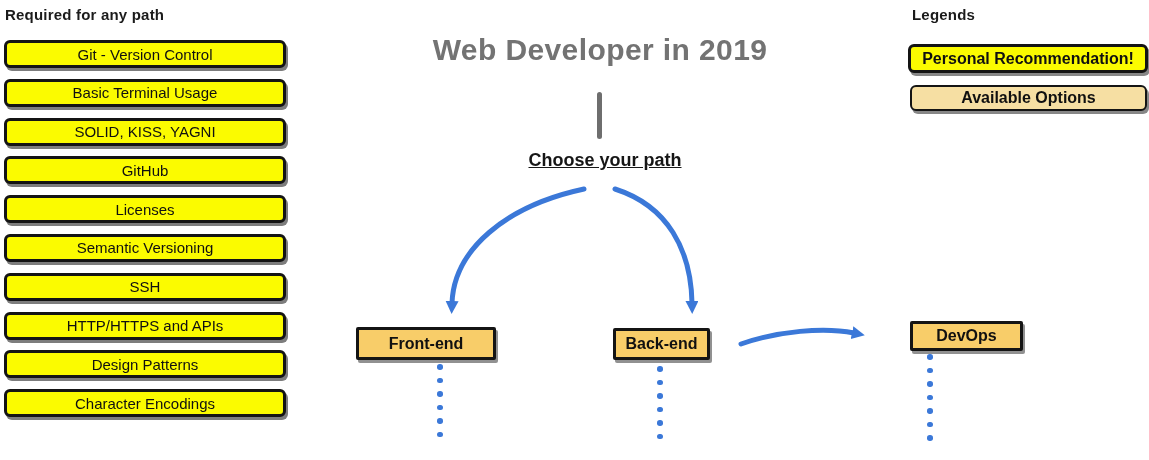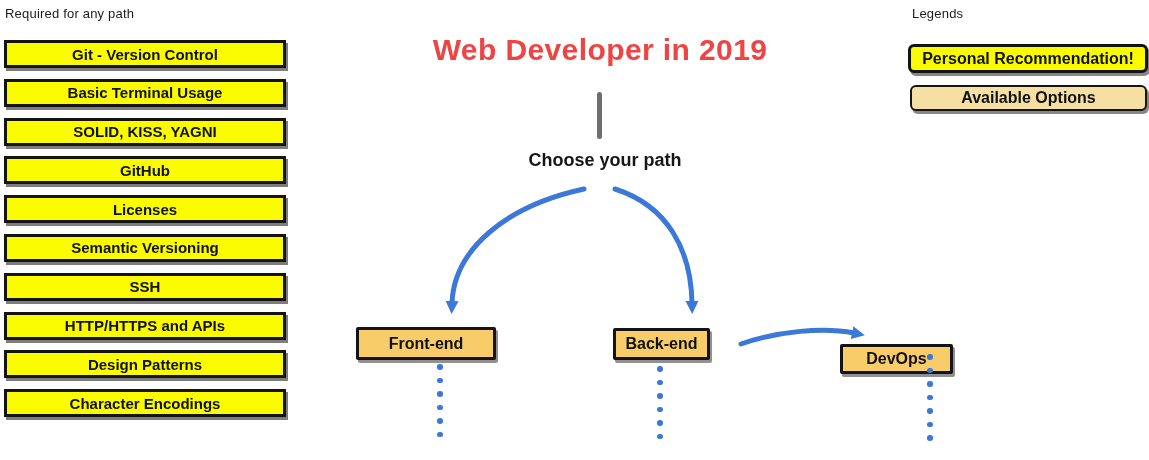--- a/index.html
+++ b/index.html
@@ -1,59 +1,59 @@
 <!DOCTYPE html>
 <html style="--yellow: #FBFB00; --tan: #F8CD69; --tan_light: #F6DFA3; --blue: #3B78D8; --gray_line: #6E6E6E; --border: #141414;"><head>
 <meta charset="utf-8">
 <style>
   html,body{margin:0;padding:0;background:#ffffff;}
   #canvas{
     position:relative;width:1149px;height:460px;background:#ffffff;overflow:hidden;
     font-family:"Liberation Sans", sans-serif;color:#111;
   }
   .sec-header{
-    position:absolute;font-size:13px;font-weight:normal;color:#1b1b1b;letter-spacing:.2px;
+    position:absolute;font-size:15px;font-weight:bold;color:#1b1b1b;letter-spacing:.2px;
   }
   
   #required-header{left:5px;top:6px;}
   #required-list{
     position:absolute;left:4px;top:40px;width:282px;
     display:flex;flex-direction:column;gap:10.8px;
   }
   .req-box{
     box-sizing:border-box;height:28px;width:100%;
-    background:var(--yellow);border:3px solid var(--border);border-radius:0;
+    background:var(--yellow);border:3px solid var(--border);border-radius:6px;
     display:flex;align-items:center;justify-content:center;
-    font-size:15px;font-weight:700;color:#101010;
+    font-size:15px;font-weight:400;color:#101010;
     box-shadow:2px 3px 0 rgba(55,55,55,.65);
     text-align:right;
   }
   
   #page-title{
     position:absolute;left:600px;top:33px;transform:translateX(-50%);
-    font-size:30px;font-weight:bold;letter-spacing:.4px;color:#ef4444;white-space:nowrap;
+    font-size:30px;font-weight:bold;letter-spacing:.4px;color:#737373;white-space:nowrap;
   }
   #divider-line{
     position:absolute;left:597px;top:92px;width:5px;height:47px;border-radius:3px;
     background:var(--gray_line);
   }
   #choose-label{
     position:absolute;left:605px;top:150px;transform:translateX(-50%);
-    font-size:18px;font-weight:bold;color:#161616;white-space:nowrap;
+    font-size:18px;font-weight:bold;color:#161616;white-space:nowrap;text-decoration:underline;
   }
   .path-box{
     position:absolute;box-sizing:border-box;
     background:var(--tan);border:3px solid var(--border);border-radius:2px;
     display:flex;align-items:center;justify-content:center;
     font-size:16px;font-weight:600;color:#101010;
     box-shadow:2px 3px 0 rgba(55,55,55,.55);
   }
   #path-frontend{left:356px;top:327px;width:140px;height:33px;}
   #path-backend{left:613px;top:328px;width:97px;height:32px;}
-  #path-devops{left:840px;top:321px;width:113px;height:30px;margin-top:23px;}
+  #path-devops{left:910px;top:321px;width:113px;height:30px;}
   
   .dot-col{position:absolute;width:6px;display:flex;flex-direction:column;align-items:center;}
   #dots-frontend{left:437px;top:364px;}
   #dots-backend{left:657px;top:366px;}
   #dots-devops{left:927px;top:354px;}
   .dot{width:5.5px;height:5.5px;border-radius:50%;background:var(--blue);margin-bottom:8px;}
   
   #legends-header{left:912px;top:6px;}
   .legend-box{
     position:absolute;box-sizing:border-box;border-radius:6px;

